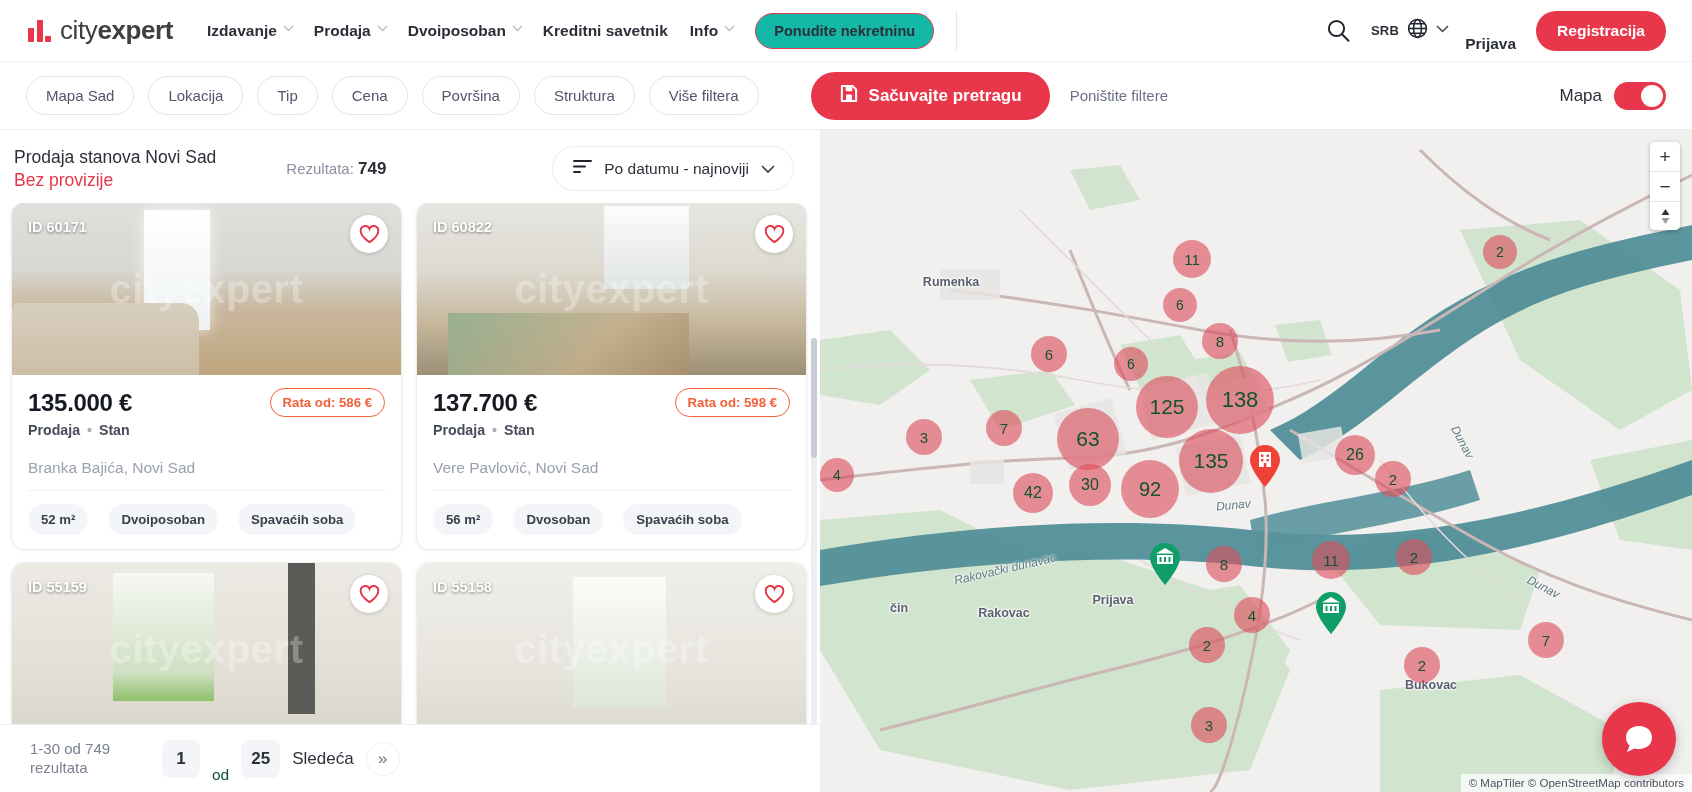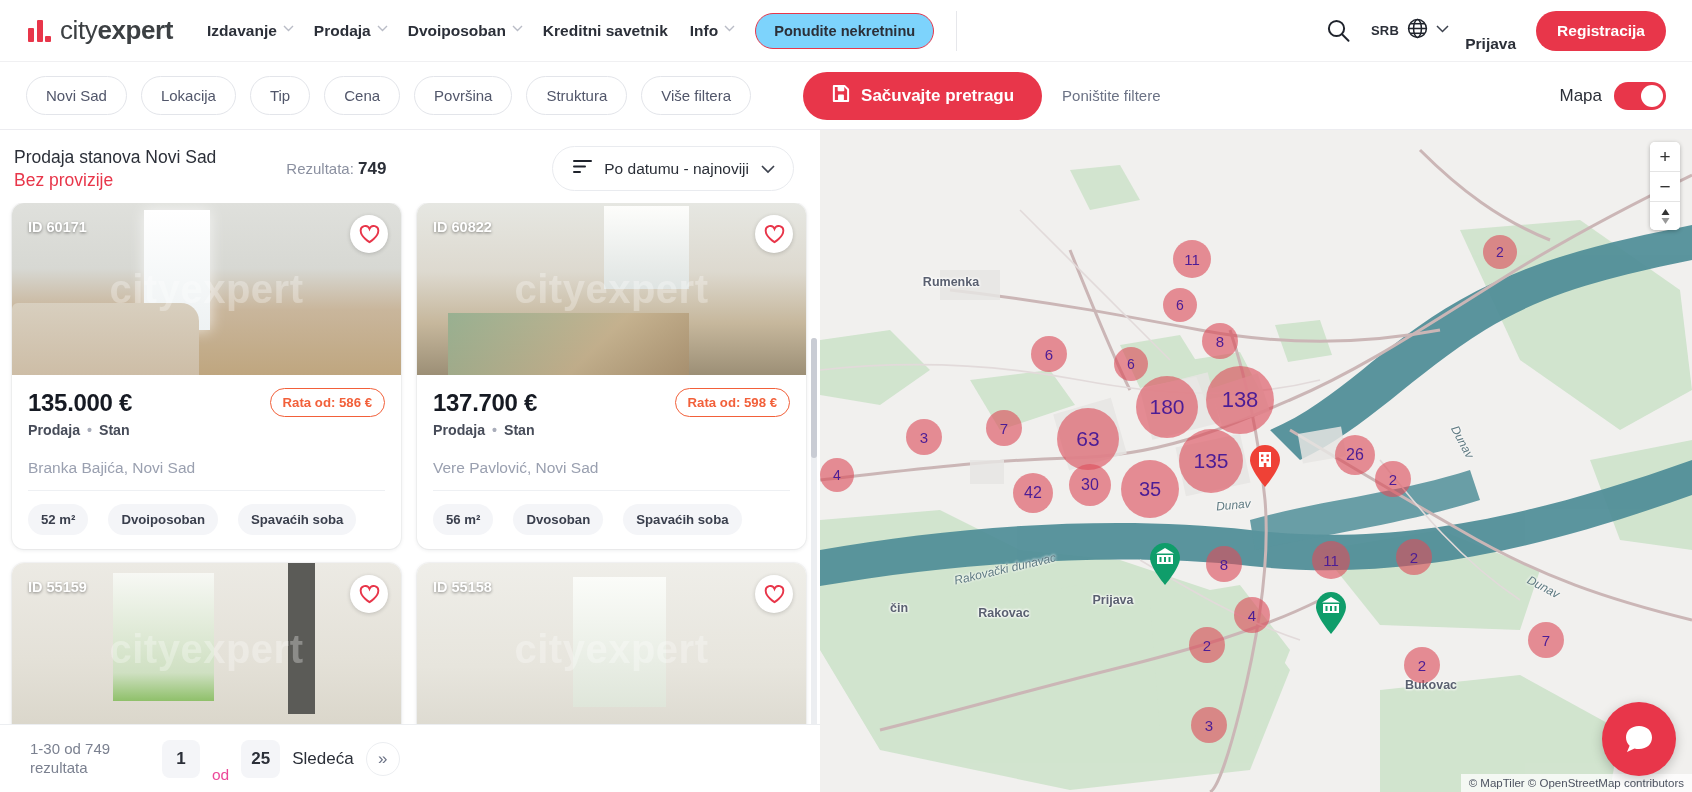--- a/index.html
+++ b/index.html
@@ -33,21 +33,21 @@
     font-size: 15.5px; font-weight: 700; color: #2b2f38;
     cursor: pointer; white-space: nowrap;
   }
   .caret { width: 9px; height: 9px; position: relative; top: -1px; }
   .caret svg { display: block; }
 
   .cta-outline {
     margin-left: 22px;
     border: 1.6px solid #e8364a; color: #2b2f38;
     border-radius: 24px; padding: 9px 18px;
-    font-size: 14.6px; font-weight: 700; background: #7dd3fc;
+    font-size: 14.6px; font-weight: 700; background: #14b8a6;
     cursor: pointer; white-space: nowrap;
   }
   .hdr-divider { width: 1px; height: 40px; background: #e6e7eb; margin-left: 22px; }
   .hdr-right { margin-left: auto; display: flex; align-items: center; gap: 20px; }
   .icon-btn { cursor: pointer; display: flex; align-items: center; justify-content: center; }
   .lang { display: flex; align-items: center; gap: 7px; cursor: pointer; }
   .lang-code { font-size: 13px; font-weight: 700; color: #2b2f38; letter-spacing: .3px; }
   .login { font-size: 15.5px; font-weight: 700; color: #2b2f38; cursor: pointer; margin-top: 27px; }
   .cta-solid {
     background: #e8364a; color: #fff; border: none;
@@ -213,39 +213,39 @@
     z-index: 12;
   }
   .pg-count { font-size: 15px; color: #7b8190; line-height: 1.25; max-width: 110px; }
   .pg-controls { display: flex; align-items: center; gap: 12px; margin-left: 22px; }
   .pg-box {
     min-width: 38px; height: 38px; background: #f4f5f8; border-radius: 8px;
     display: flex; align-items: center; justify-content: center;
     font-size: 17px; font-weight: 700; color: #2b2f38; padding: 0 10px;
     cursor: pointer; font-family: inherit; border: none;
   }
-  .pg-od { font-size: 15.5px; color: #ec4899; margin-top: 32px; }
+  .pg-od { font-size: 15.5px; color: #14532d; margin-top: 32px; }
   .pg-next { font-size: 17px; color: #2b2f38; cursor: pointer; }
   .pg-arrow {
     width: 34px; height: 34px; border-radius: 50%; background: #fff;
     border: 1px solid #eceef1;
     display: flex; align-items: center; justify-content: center;
     font-size: 17px; color: #6b7285; cursor: pointer;
   }
 
   
   .map { flex: 1; position: relative; overflow: hidden; background: #f2f1ef; }
   .map-canvas { position: absolute; inset: 0; }
 
   .marker {
     position: absolute; transform: translate(-50%,-50%);
     border-radius: 50%;
     background: rgba(219, 77, 90, 0.62);
     display: flex; align-items: center; justify-content: center;
-    color: #4c1d95; font-weight: 400; cursor: pointer;
+    color: #14532d; font-weight: 400; cursor: pointer;
     font-family: "Liberation Sans", sans-serif;
   }
   .pin {
     position: absolute; transform: translate(-50%,-100%);
     width: 34px; height: 44px; cursor: pointer;
   }
   .place-label {
     position: absolute; transform: translate(-50%,-50%);
     font-size: 12.5px; font-weight: 700; color: #5a6070;
     text-shadow: 0 0 3px #fff, 0 0 3px #fff, 0 0 3px #fff;
@@ -363,21 +363,21 @@
             </svg>
         </span>
       </div>
       <div class="login">Prijava</div>
       <button class="cta-solid">Registracija</button>
     </div>
   </div>
 
   <div class="filterbar">
     <div class="chips">
-      <button class="chip">Novi Sad</button>
+      <button class="chip">Mapa Sad</button>
       <button class="chip">Lokacija</button>
       <button class="chip">Tip</button>
       <button class="chip">Cena</button>
       <button class="chip">Površina</button>
       <button class="chip">Struktura</button>
       <button class="chip">Više filtera</button>
     </div>
 
     <button class="save-search">
       <span>
@@ -604,32 +604,32 @@
       <div class="river-label" style="left:396px;top:368px;transform:rotate(-5deg)">Dunav</div>
       <div class="river-label" style="left:133px;top:432px;transform:rotate(-13deg)">Rakovački dunavac</div>
       <div class="river-label" style="left:706px;top:450px;transform:rotate(28deg)">Dunav</div>
 
       <div class="marker" style="left:372px;top:129px;width:38px;height:38px;font-size:15px">11</div>
       <div class="marker" style="left:680px;top:122px;width:34px;height:34px;font-size:14px">2</div>
       <div class="marker" style="left:360px;top:175px;width:34px;height:34px;font-size:14px">6</div>
       <div class="marker" style="left:400px;top:211px;width:36px;height:36px;font-size:15px">8</div>
       <div class="marker" style="left:229px;top:224px;width:36px;height:36px;font-size:15px">6</div>
       <div class="marker" style="left:311px;top:234px;width:34px;height:34px;font-size:14px">6</div>
-      <div class="marker" style="left:347px;top:277px;width:62px;height:62px;font-size:21px">180</div>
+      <div class="marker" style="left:347px;top:277px;width:62px;height:62px;font-size:21px">125</div>
       <div class="marker" style="left:420px;top:270px;width:68px;height:68px;font-size:22px">138</div>
       <div class="marker" style="left:104px;top:307px;width:36px;height:36px;font-size:15px">3</div>
       <div class="marker" style="left:184px;top:298px;width:36px;height:36px;font-size:15px">7</div>
       <div class="marker" style="left:268px;top:309px;width:62px;height:62px;font-size:21px">63</div>
       <div class="marker" style="left:535px;top:325px;width:40px;height:40px;font-size:16px">26</div>
       <div class="marker" style="left:391px;top:331px;width:64px;height:64px;font-size:21px">135</div>
       <div class="marker" style="left:17px;top:345px;width:34px;height:34px;font-size:14px">4</div>
       <div class="marker" style="left:573px;top:349px;width:36px;height:36px;font-size:15px">2</div>
       <div class="marker" style="left:213px;top:363px;width:40px;height:40px;font-size:16px">42</div>
       <div class="marker" style="left:270px;top:355px;width:42px;height:42px;font-size:16px">30</div>
-      <div class="marker" style="left:330px;top:359px;width:58px;height:58px;font-size:20px">35</div>
+      <div class="marker" style="left:330px;top:359px;width:58px;height:58px;font-size:20px">92</div>
       <div class="marker" style="left:404px;top:434px;width:36px;height:36px;font-size:15px">8</div>
       <div class="marker" style="left:511px;top:430px;width:38px;height:38px;font-size:15px">11</div>
       <div class="marker" style="left:594px;top:427px;width:36px;height:36px;font-size:15px">2</div>
       <div class="marker" style="left:432px;top:485px;width:36px;height:36px;font-size:15px">4</div>
       <div class="marker" style="left:387px;top:515px;width:36px;height:36px;font-size:15px">2</div>
       <div class="marker" style="left:602px;top:535px;width:36px;height:36px;font-size:15px">2</div>
       <div class="marker" style="left:726px;top:510px;width:36px;height:36px;font-size:15px">7</div>
       <div class="marker" style="left:389px;top:595px;width:36px;height:36px;font-size:15px">3</div>
 
       <div class="pin" style="left:445px;top:358px">

